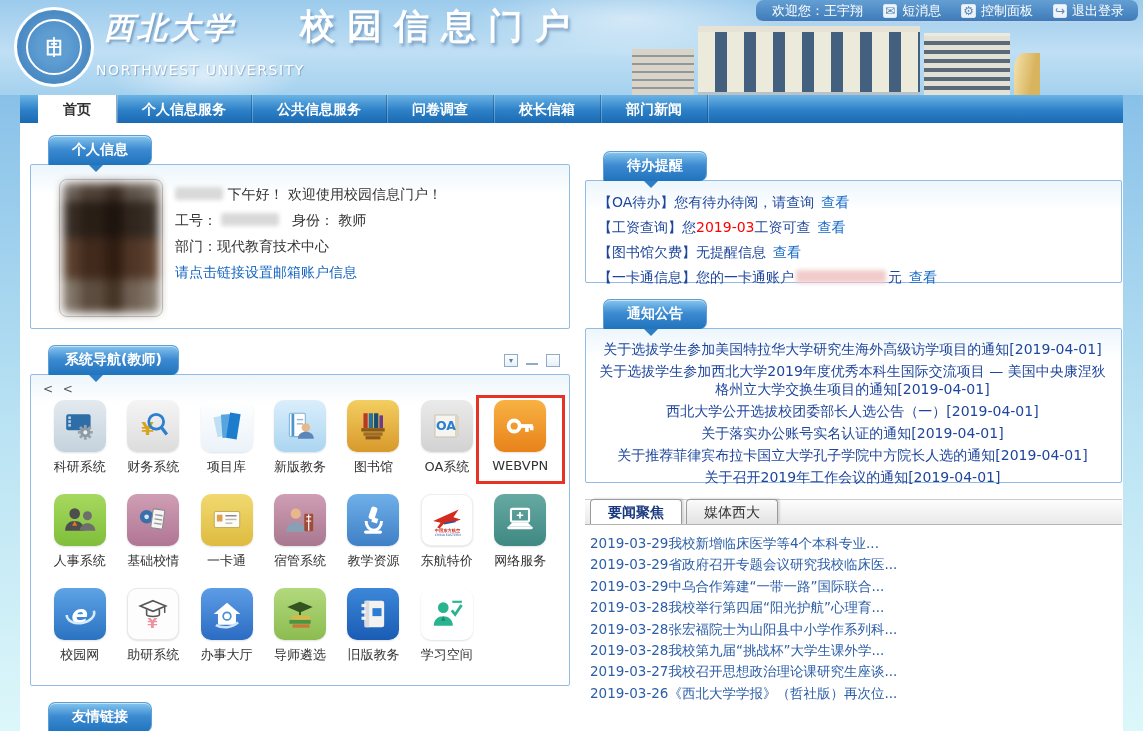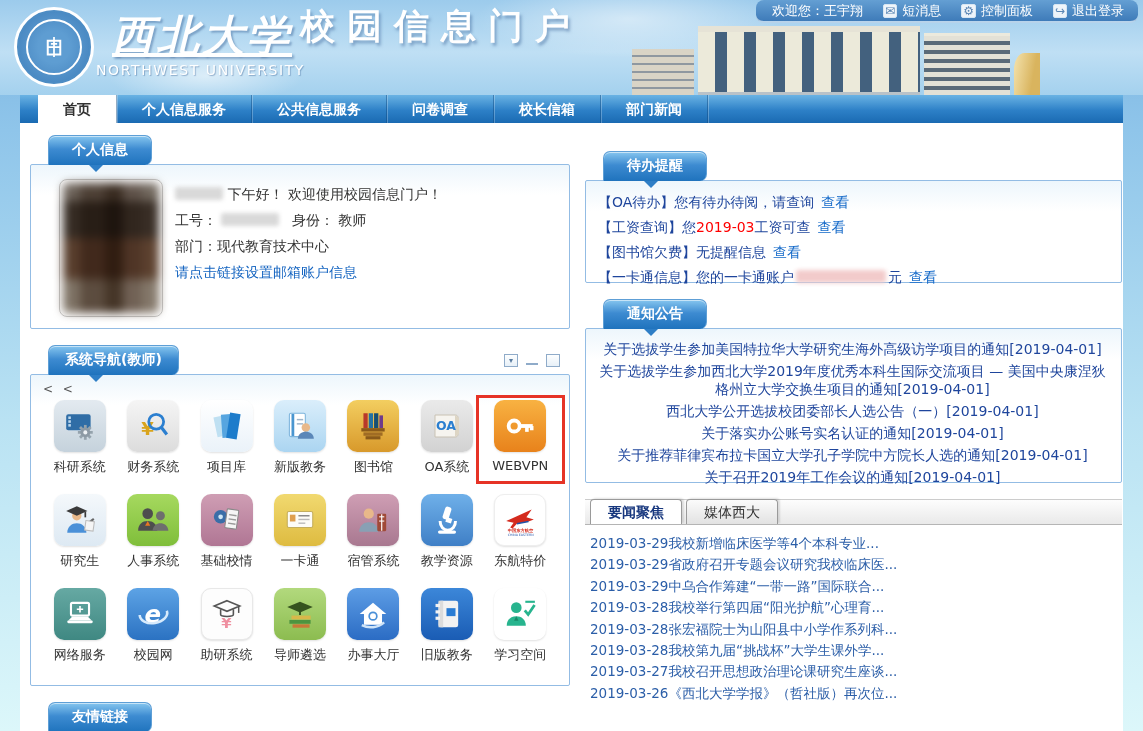--- a/index.html
+++ b/index.html
@@ -11,22 +11,22 @@
   
   .hero { position:absolute; left:0; top:0; width:1143px; height:95px;
           background:
             radial-gradient(140px 40px at 18% 80%, rgba(255,255,255,.55), rgba(255,255,255,0) 70%),
             radial-gradient(220px 55px at 55% 20%, rgba(255,255,255,.5), rgba(255,255,255,0) 70%),
             linear-gradient(180deg,#9ccbec,#bfdff4 55%,#a4d1ee); }
   .seal { position:absolute; left:14px; top:7px; width:80px; height:80px; border-radius:50%;
           background:radial-gradient(circle,#5e9dd2 30%,#4786c0 75%);
           border:3px solid #fff; box-shadow:inset 0 0 0 2px #4c8cc4; display:flex; align-items:center; justify-content:center; }
   .seal::before { content:""; position:absolute; inset:9px; border:2px solid #fff; border-radius:50%; }
-  .brand-zh { position:absolute; left:112px; top:8px; font-family:"DejaVu Serif", serif; font-style:italic; font-weight:bold;
-              font-size:42px; color:#fff; letter-spacing:3px; text-shadow:2px 2px 2px rgba(60,100,150,.45);text-decoration:underline; }
+  .brand-zh { position:absolute; left:104px; top:8px; font-family:"DejaVu Serif", serif; font-style:italic; font-weight:bold;
+              font-size:30px; color:#fff; letter-spacing:3px; text-shadow:2px 2px 2px rgba(60,100,150,.45); }
   .brand-en { position:absolute; left:96px; top:62px; font-size:14px; font-weight:normal; color:#fff; letter-spacing:1.6px;
               text-shadow:1px 1px 1px rgba(60,100,150,.45); }
   .portal-title { position:absolute; left:300px; top:3px; font-size:35px; font-weight:bold; color:#fff;
                   letter-spacing:12px; text-shadow:2px 3px 3px rgba(70,110,160,.5); }
 
   
   .building { position:absolute; left:632px; top:24px; width:408px; height:71px; }
   .b-left  { position:absolute; left:0; bottom:0; width:62px; height:46px; background:
              repeating-linear-gradient(180deg,#d9d4c6 0 6px,#8f98a0 6px 8px); }
   .b-main  { position:absolute; left:66px; bottom:0; width:222px; height:69px;
@@ -312,33 +312,20 @@
                 <svg viewBox="0 0 32 32">
                     <circle cx="10.5" cy="16" r="5.2" fill="none" stroke="#fff" stroke-width="3.6"></circle>
                     <line x1="15.7" y1="16" x2="28" y2="16" stroke="#fff" stroke-width="3.6"></line>
                     <line x1="22.5" y1="16" x2="22.5" y2="21.5" stroke="#fff" stroke-width="3.4"></line>
                     <line x1="27" y1="16" x2="27" y2="20" stroke="#fff" stroke-width="3.4"></line>
                   </svg>
               </div>
               <div class="app-label">WEBVPN</div>
             </div>
 
-            <div class="app">
-              <div class="tile t7">
-                <svg viewBox="0 0 32 32">
-                    <circle cx="13" cy="12" r="4.4" fill="#e8b88a"></circle>
-                    <path d="M4 28c0-6 4.5-9 9-9s9 3 9 9z" fill="#4a90d8"></path>
-                    <polygon points="13,3 23,7.5 13,12 3,7.5" fill="#3a3a3a"></polygon>
-                    <line x1="21" y1="8.5" x2="21" y2="13.5" stroke="#3a3a3a" stroke-width="1.6"></line>
-                    <path d="M22 20l7-5" stroke="#666" stroke-width="2"></path>
-                    <rect x="21" y="17" width="8" height="9" fill="#f5f5f5" stroke="#bbb" transform="rotate(8 25 21)"></rect>
-                  </svg>
-              </div>
-              <div class="app-label">研究生</div>
-            </div>
 
             <div class="app">
               <div class="tile t8">
                 <svg viewBox="0 0 32 32">
                     <circle cx="11" cy="10" r="5" fill="#4e4e4e"></circle>
                     <path d="M2 26c0-6 4-9 9-9s9 3 9 9z" fill="#4e4e4e"></path>
                     <polygon points="11,17 13.4,21.5 8.6,21.5" fill="#e87722"></polygon>
                     <circle cx="23" cy="12" r="4.2" fill="#6e6e6e"></circle>
                     <path d="M15.5 26c1-5 3.8-7 7.5-7s6.8 2 7.5 7z" fill="#6e6e6e"></path>
                   </svg>
@@ -439,41 +426,41 @@
                     <polygon points="16,3.5 28,8.5 16,13.5 4,8.5" fill="none" stroke="#555" stroke-width="1.5"></polygon>
                     <path d="M10 11.5v5c0 2.4 12 2.4 12 0v-5" fill="none" stroke="#555" stroke-width="1.5"></path>
                     <line x1="27" y1="9" x2="27" y2="15" stroke="#555" stroke-width="1.4"></line>
                     <text x="10.5" y="29.5" font-size="14" font-weight="bold" fill="#ef8fa0">¥</text>
                   </svg>
               </div>
               <div class="app-label">助研系统</div>
             </div>
 
             <div class="app">
+              <div class="tile t18">
+                <svg viewBox="0 0 32 32">
+                    <path d="M16 5.5 L28.5 16 H24.5 V26 H7.5 V16 H3.5 Z" fill="#fff"></path>
+                    <circle cx="16" cy="18" r="3.6" fill="none" stroke="#4a90d8" stroke-width="1.6"></circle>
+                    <path d="M5.5 26.5c6.5 3.4 15 2.6 21-2.6" stroke="#cfe4f8" stroke-width="2.4" fill="none"></path>
+                  </svg>
+              </div>
+              <div class="app-label">办事大厅</div>
+            </div>
+
+            <div class="app">
               <div class="tile t17">
                 <svg viewBox="0 0 32 32">
                     <rect x="8" y="17.5" width="18" height="3.6" fill="#d8b84a"></rect>
                     <rect x="6" y="21.6" width="20" height="3.6" fill="#4e9440"></rect>
                     <rect x="9" y="25.7" width="16" height="3.2" fill="#c87838"></rect>
                     <polygon points="16,4.5 28,9.5 16,14.5 4,9.5" fill="#35531f"></polygon>
                     <line x1="16" y1="9.5" x2="16" y2="17" stroke="#35531f" stroke-width="1.8"></line>
                   </svg>
               </div>
               <div class="app-label">导师遴选</div>
-            </div>
-
-            <div class="app">
-              <div class="tile t18">
-                <svg viewBox="0 0 32 32">
-                    <path d="M16 5.5 L28.5 16 H24.5 V26 H7.5 V16 H3.5 Z" fill="#fff"></path>
-                    <circle cx="16" cy="18" r="3.6" fill="none" stroke="#4a90d8" stroke-width="1.6"></circle>
-                    <path d="M5.5 26.5c6.5 3.4 15 2.6 21-2.6" stroke="#cfe4f8" stroke-width="2.4" fill="none"></path>
-                  </svg>
-              </div>
-              <div class="app-label">办事大厅</div>
             </div>
 
             <div class="app">
               <div class="tile t19">
                 <svg viewBox="0 0 32 32">
                     <rect x="8" y="3.5" width="18.5" height="25" rx="2.2" fill="#f2f2f2"></rect>
                     <rect x="8" y="3.5" width="4.4" height="25" fill="#dcdcdc"></rect>
                     <rect x="5.2" y="6.5" width="4.2" height="3" fill="#f2f2f2"></rect>
                     <rect x="5.2" y="12.5" width="4.2" height="3" fill="#f2f2f2"></rect>
                     <rect x="5.2" y="18.5" width="4.2" height="3" fill="#f2f2f2"></rect>

